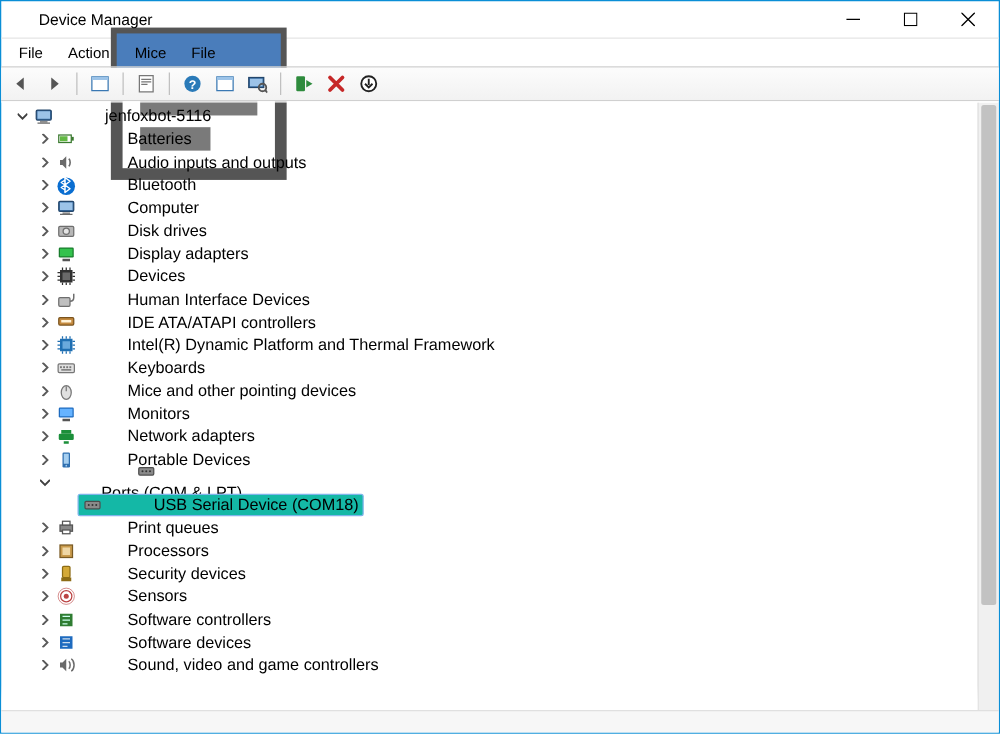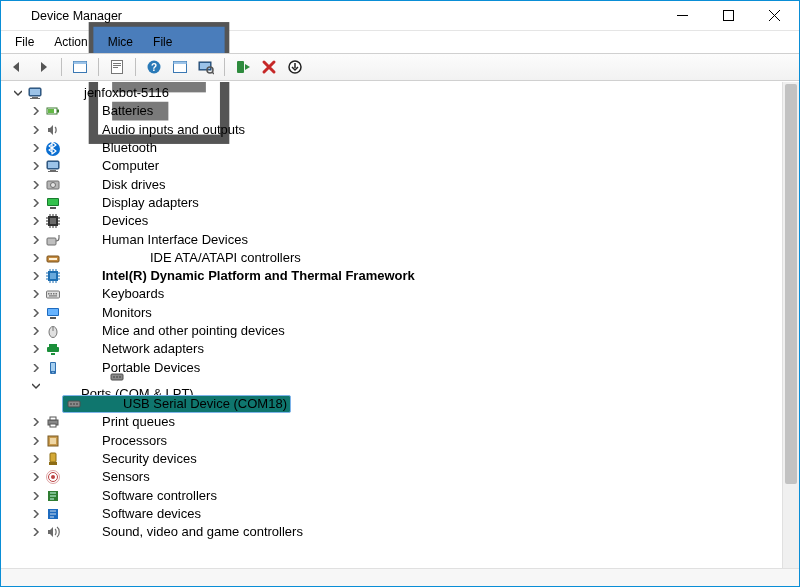--- a/index.html
+++ b/index.html
@@ -35,21 +35,21 @@
   .row { display: flex; align-items: center; height: 18.3px; white-space: nowrap; }
   .twisty { width: 14px; height: 14px; display: flex; align-items: center; justify-content: center; margin-right: 2px; color: #5a5a5a; cursor: default; }
   .twisty svg { width: 8px; height: 8px; }
   .twisty.expanded svg { transform: rotate(90deg); color: #404040; }
   .dicon { width: 16px; height: 16px; margin-right: 5px; flex: 0 0 16px; }
   .dicon svg { width: 16px; height: 16px; }
   .label { line-height: 18px; padding-left: 36px; }
   .lvl0 { padding-left: 6px; }
   .lvl1 { padding-left: 24px; }
   .lvl2 { padding-left: 44px; }
-  .row.selected .sel-wrap { background: #0f766e; border: 1px solid #7eb4ea; border-radius: 2px; padding: 0 3px; margin-left: -3px; display: inline-flex; align-items: center; height: 18px; }
+  .row.selected .sel-wrap { background: #14b8a6; border: 1px solid #7eb4ea; border-radius: 2px; padding: 0 3px; margin-left: -3px; display: inline-flex; align-items: center; height: 18px; }
 
   .cutoff { position: absolute; bottom: 0; left: 0; right: 17px; height: 20px; background: linear-gradient(rgba(255,255,255,0), #fff 60%); pointer-events: none; }
   .statusbar { height: 18px; border-top: 1px solid #e0e0e0; background: #f7f7f7; }
 </style>
 </head>
 <body>
 
 <svg width="0" height="0" style="position:absolute">
   <defs>
     <symbol id="i-app" viewBox="0 0 16 16">
@@ -423,34 +423,34 @@
               </svg></span>
             <span class="label">Human Interface Devices</span>
           </span>
         </div>
         <div class="row lvl1">
           <span class="twisty">
             <svg>
               <use href="#i-chevron"></use>
             </svg>
           </span>
-          <span style="display: inline-flex; align-items: flex-end; gap: 48px;">
+          <span style="display: inline-flex; align-items: flex-start;">
             <span class="dicon"><svg>
                 <use href="#i-ide"></use>
               </svg></span>
             <span class="label">IDE ATA/ATAPI controllers</span>
           </span>
         </div>
         <div class="row lvl1">
           <span class="twisty">
             <svg>
               <use href="#i-chevron"></use>
             </svg>
           </span>
-          <span style="display: inline-flex; align-items: center; font-weight: bold;">
+          <span style="display: inline-flex; align-items: center;">
             <span class="dicon"><svg>
                 <use href="#i-chip"></use>
               </svg></span>
             <span class="label">Intel(R) Dynamic Platform and Thermal Framework</span>
           </span>
         </div>
         <div class="row lvl1">
           <span class="twisty">
             <svg>
               <use href="#i-chevron"></use>
@@ -464,36 +464,36 @@
           </span>
         </div>
         <div class="row lvl1">
           <span class="twisty">
             <svg>
               <use href="#i-chevron"></use>
             </svg>
           </span>
           <span style="display: inline-flex; align-items: center;">
             <span class="dicon"><svg>
+                <use href="#i-mouse"></use>
+              </svg></span>
+            <span class="label">Mice and other pointing devices</span>
+          </span>
+        </div>
+        <div class="row lvl1">
+          <span class="twisty">
+            <svg>
+              <use href="#i-chevron"></use>
+            </svg>
+          </span>
+          <span style="display: inline-flex; align-items: center;">
+            <span class="dicon"><svg>
                 <use href="#i-monitor"></use>
               </svg></span>
             <span class="label">Monitors</span>
-          </span>
-        </div>
-        <div class="row lvl1">
-          <span class="twisty">
-            <svg>
-              <use href="#i-chevron"></use>
-            </svg>
-          </span>
-          <span style="display: inline-flex; align-items: center;">
-            <span class="dicon"><svg>
-                <use href="#i-mouse"></use>
-              </svg></span>
-            <span class="label">Mice and other pointing devices</span>
           </span>
         </div>
         <div class="row lvl1">
           <span class="twisty">
             <svg>
               <use href="#i-chevron"></use>
             </svg>
           </span>
           <span style="display: inline-flex; align-items: center;">
             <span class="dicon"><svg>

